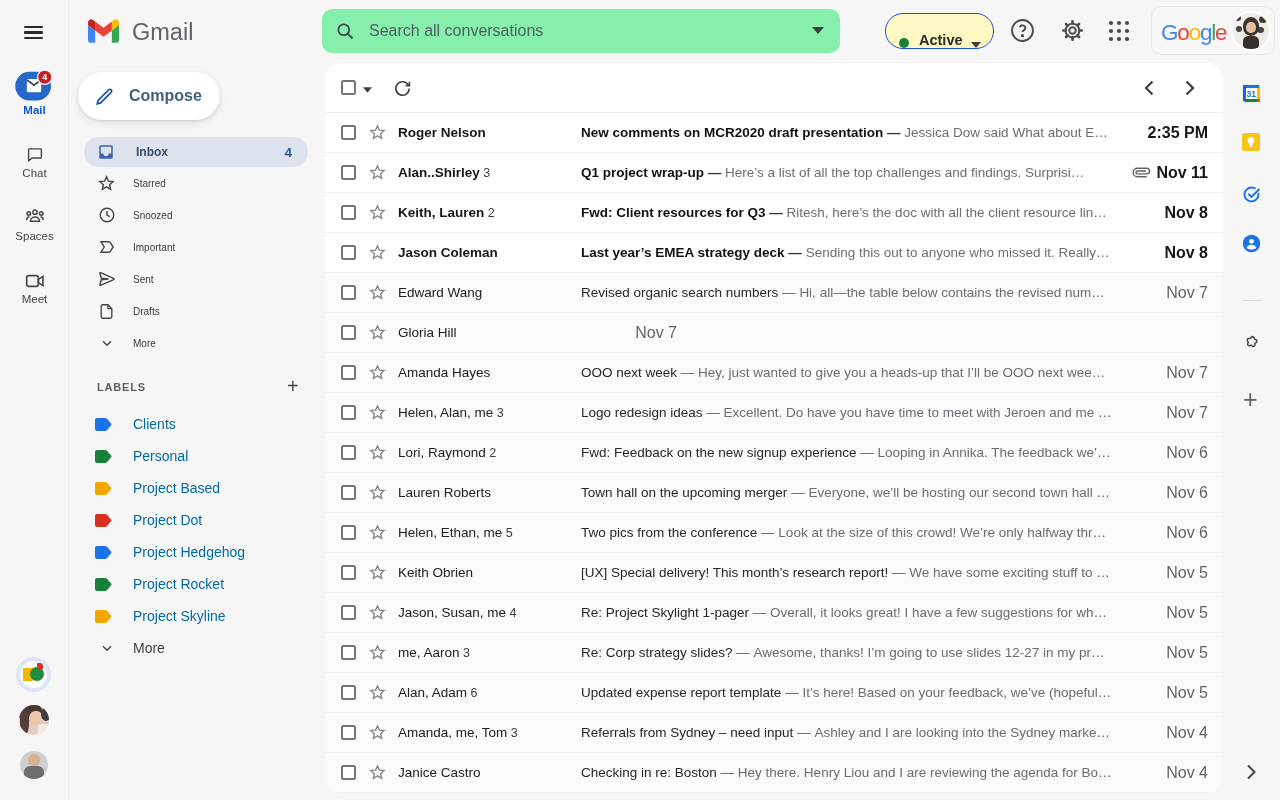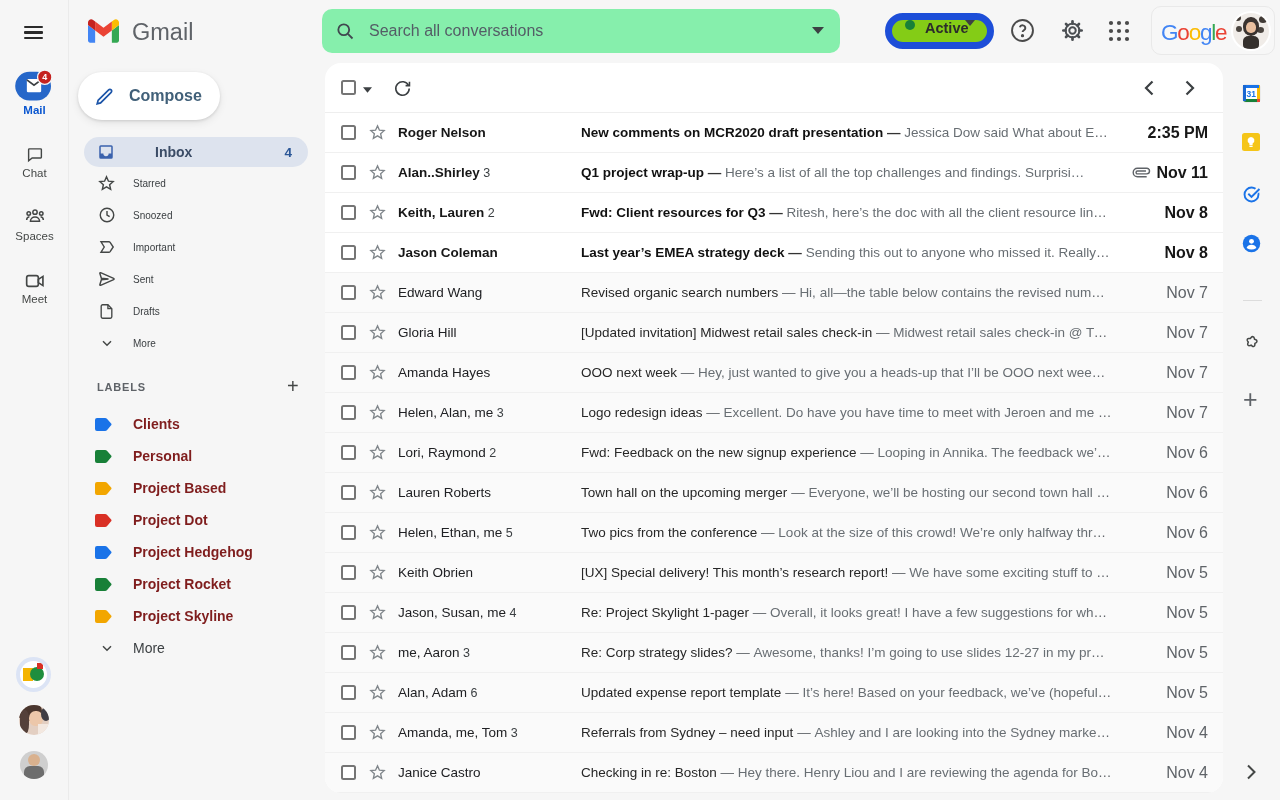--- a/index.html
+++ b/index.html
@@ -20,41 +20,41 @@
 .avat { position:absolute; border-radius:50%; overflow:hidden; }
 
 
 #logo { position:absolute; left:88px; top:19px; }
 #logotext { position:absolute; left:132px; top:19px; font-size:23.5px; color:#5f6368; letter-spacing:0px; }
 #compose { position:absolute; left:78px; top:72px; width:142px; height:48px; background:#fff; border-radius:24px; box-shadow:0 1px 3px rgba(0,0,0,.12), 0 3px 8px rgba(0,0,0,.08); display:flex; align-items:center; }
 #compose .ctext { font-size:16px; font-weight:700; color:#416079; margin-left:14px; }
 #compose svg { margin-left:17px; }
 
 #inboxpill { position:absolute; left:84px; top:137px; width:224px; height:30px; background:#dde3ee; border-radius:15px; display:flex; align-items:center; }
-#inboxpill .itxt { font-size:14px; font-weight:700; color:#3b4c66; margin-left:40px; }
+#inboxpill .itxt { font-size:12px; font-weight:700; color:#3b4c66; margin-left:21px; }
 #inboxpill .icnt { position:absolute; right:16px; font-size:13.5px; font-weight:700; color:#2b5797; }
 #inboxpill svg { margin-left:13px; }
 
 .nav { position:absolute; left:84px; width:224px; height:32px; display:flex; align-items:center; }
 .nav .nico { width:19px; margin-left:13px; display:flex; justify-content:center; }
 .nav .ntxt { font-size:10px; color:#3c4043; margin-left:17px; }
 
 #labelshead { position:absolute; left:97px; top:381px; font-size:11px; font-weight:700; letter-spacing:.8px; color:#5f6368; }
 #labelplus { position:absolute; left:287px; top:375px; font-size:20px; color:#444746; font-weight:400; }
 .lbl { position:absolute; left:95px; width:220px; height:32px; display:flex; align-items:center; }
-.lbl span { font-size:14px; color:#7f1d1d; margin-left:21px;font-weight:bold; }
+.lbl span { font-size:14px; color:#0369a1; margin-left:21px; }
 #lblmore { position:absolute; left:84px; top:632px; width:220px; height:32px; display:flex; align-items:center; }
 #lblmore .ntxt { font-size:14px; color:#3c4043; margin-left:17px; }
 
 
 #search { position:absolute; left:322px; top:9px; width:518px; height:44px; background:#86efac; border-radius:10px; display:flex; align-items:center; }
 #search .ph { font-size:16px; color:#545d66; margin-left:14px; }
 #search svg.mag { margin-left:13px; }
 #search .car { position:absolute; right:16px; }
-#active { position:absolute; left:885px; top:13px; width:109px; height:36px; background:#84cc16; border:7px solid #1d4ed8; border-radius:18px; display:flex; align-items:flex-start; }
+#active { position:absolute; left:885px; top:13px; width:109px; height:36px; background:#fef9c3; border:1px solid #1d4ed8; border-radius:18px; display:flex; align-items:flex-end; }
 #active .dot { width:10px; height:10px; border-radius:50%; background:#188038; margin-left:13px; }
 #active .atxt { font-size:14.5px; font-weight:700; color:#2c2c2c; margin-left:10px; }
 #gplate { position:absolute; left:1151px; top:6px; width:124px; height:49px; background:#f7f7f7; border:1.5px solid #e9e9e9; border-radius:10px; }
 #glogo { position:absolute; left:9px; top:13px; font-size:22.5px; font-weight:500; letter-spacing:-1.2px; }
 #gavatar { position:absolute; left:81px; top:6px; width:36px; height:36px; border-radius:50%; overflow:hidden; box-shadow:0 0 0 2px #fff; }
 .topico { position:absolute; top:17px; }
 
 
 #card { position:absolute; left:325px; top:63px; width:898px; height:730px; background:#fff; border-radius:16px; overflow:hidden; }
 #toolbar { position:absolute; left:0; top:0; width:100%; height:50px; border-bottom:1px solid #eeeeee; }
@@ -394,21 +394,20 @@
 <span class="meta">
           <span class="date">Nov 7</span>
         </span>
 </div>
 <div class="row">
 <span class="cb"></span>
         <svg class="star" width="19" height="19" viewBox="0 0 24 24" fill="none" stroke="#80868b" stroke-width="1.7">
           <path d="M12 3.6l2.47 5.47 5.93.57-4.47 3.94 1.3 5.82L12 16.3l-5.23 3.1 1.3-5.82L3.6 9.64l5.93-.57z"></path>
         </svg>
 <span class="sender"><span class="sname">Gloria Hill</span></span>
-<span class="subj"><span class="st">[Updated invitation] Midwest retail sales check-in</span><span class="dash">&nbsp;—&nbsp;</span><span class="snip">Midwest retail sales check-in @ Tu…</span></span>
 <span class="meta">
           <span class="date">Nov 7</span>
         </span>
 </div>
 <div class="row">
 <span class="cb"></span>
         <svg class="star" width="19" height="19" viewBox="0 0 24 24" fill="none" stroke="#80868b" stroke-width="1.7">
           <path d="M12 3.6l2.47 5.47 5.93.57-4.47 3.94 1.3 5.82L12 16.3l-5.23 3.1 1.3-5.82L3.6 9.64l5.93-.57z"></path>
         </svg>
 <span class="sender"><span class="sname">Amanda Hayes</span></span>

